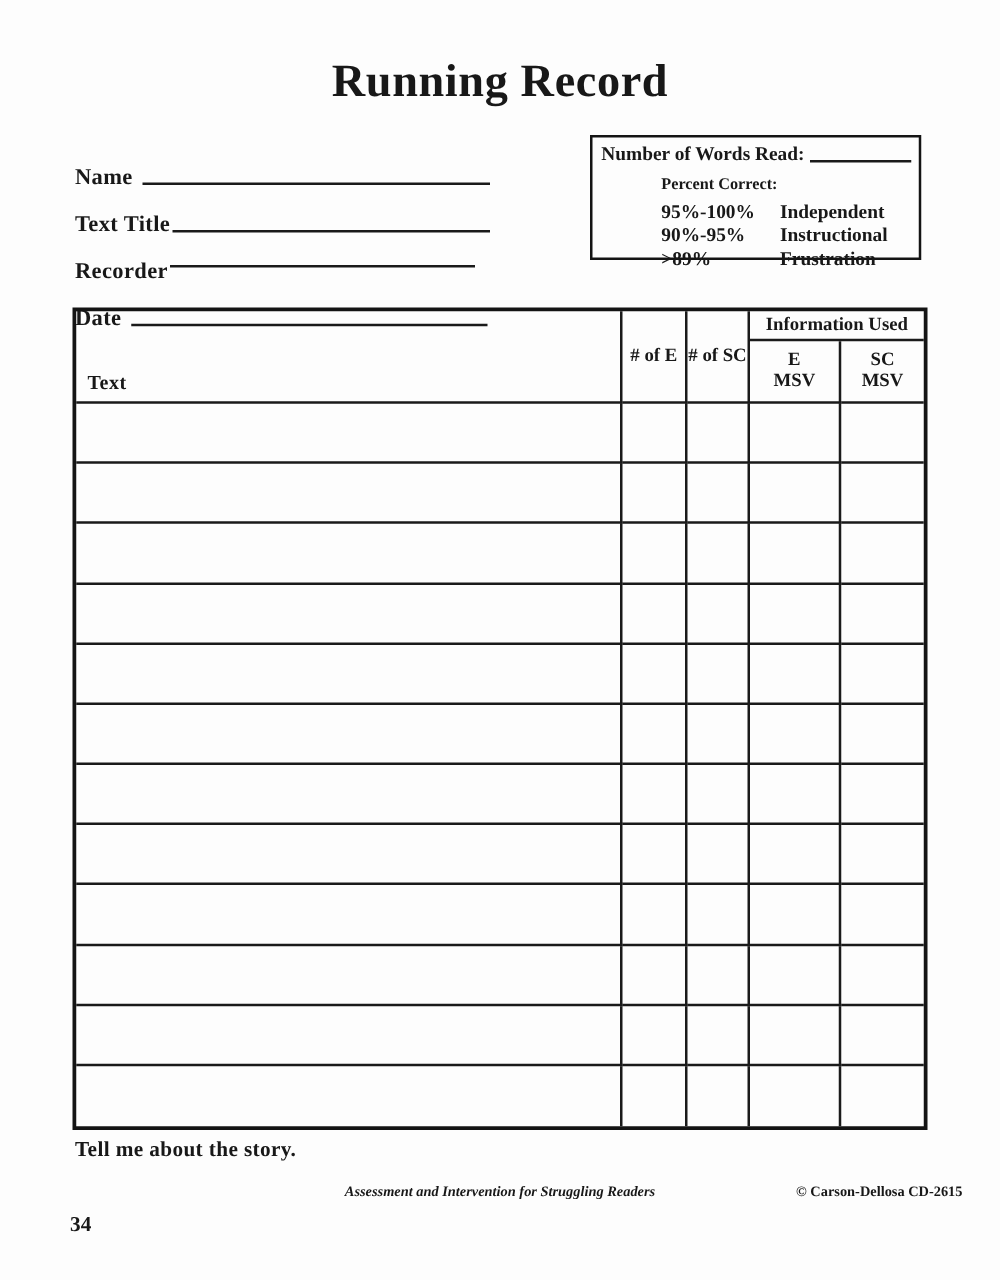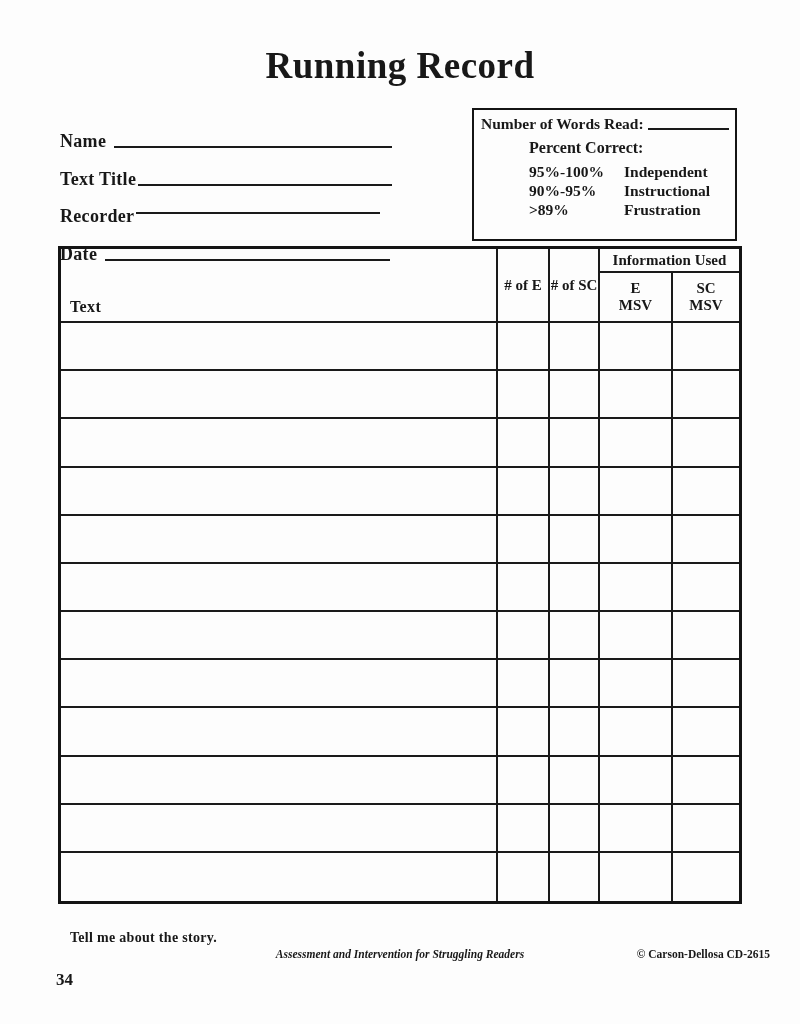--- a/index.html
+++ b/index.html
@@ -26,27 +26,27 @@
   .blank { flex:1; border-bottom:2px solid #1a1a1a; position:relative; top:-3px; }
   .f-name     { top:95px;  width:332px; }
   .f-title    { top:133px; width:332px; }
   .f-recorder { top:170px; width:320px;align-items:center; }
   .f-date     { top:208px; width:330px; }
   .f-name .blank, .f-date .blank { margin-left:8px; }
   .f-title .blank, .f-recorder .blank { margin-left:2px; }
 
   
   .scorebox {
-    position:absolute; left:472px; top:108px; width:265px; height:133px;
+    position:absolute; left:472px; top:108px; width:265px; height:100px;
     border:2.5px solid #141414; font-weight:700;
   }
   .wr-line { display:flex; align-items:flex-end; padding:5px 6px 0 7px; font-size:15.5px; }
   .wr-line .wlabel { white-space:nowrap; line-height:17px; }
   .wr-line .blank { margin-left:4px; top:-2px; }
-  .pc-label { margin:7px 0 5px 55px; font-size:16px; }
+  .pc-label { margin:7px 0 5px 55px; font-size:13px; }
   .levels {
     margin-left:55px; display:grid; grid-template-columns:95px auto;
     font-size:15.5px; line-height:19px;
   }
 
   
   .rtable {
     position:absolute; left:58px; top:246px; width:684px; height:658px;
     border:3px solid #141414;
     display:grid;
@@ -77,22 +77,22 @@
     font-size:15px; line-height:17px;
   }
   .h-emsv  { grid-column:4; grid-row:2; }
   .h-scmsv { grid-column:5; grid-row:2; }
   .cell { border-right:2px solid #1a1a1a; border-bottom:2px solid #1a1a1a; }
   .cell.c4 { border-right:none; }
   .cell.rlast { border-bottom:none; }
 
   
   .prompt {
-    position:absolute; left:70px; top:910px;
-    font-size:14px; font-weight:700; letter-spacing:0.3px;margin-top:20px;
+    position:absolute; left:60px; top:910px;
+    font-size:17px; font-weight:700; letter-spacing:0.3px;
   }
   .pageno {
     position:absolute; left:56px; top:942px;
     font-size:17px; font-weight:700;margin-top:28px;
   }
   .bookname {
     position:absolute; left:0; top:948px; width:100%;
     text-align:center; font-size:11.5px; font-weight:700; font-style:italic;
   }
   .copyright {

